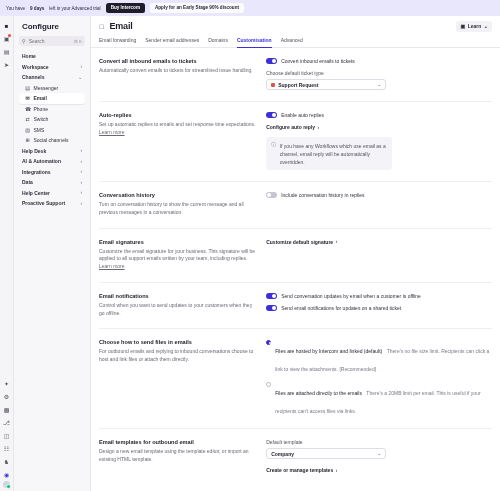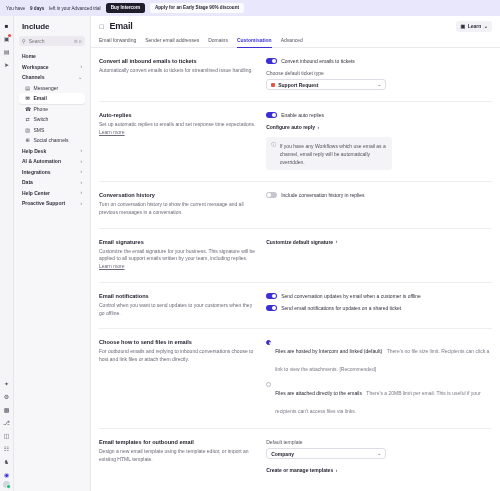--- a/index.html
+++ b/index.html
@@ -213,21 +213,21 @@
       <div class="rail-ico">▩</div>
       <div class="rail-ico">⎇</div>
       <div class="rail-ico">◫</div>
       <div class="rail-ico">☷</div>
       <div class="rail-ico">♞</div>
       <div class="rail-ico active">◉</div>
       <div class="rail-avatar"></div>
     </div>
 
     <div class="sidebar">
-      <div class="sb-title">Include</div>
+      <div class="sb-title">Configure</div>
 
       <div class="sb-search">
         <span class="mag">⚲</span>
         <input placeholder="Search" style="">
         <span class="kbd">⌘ K</span>
       </div>
 
       <div class="sb-item">
         <span>Home</span>
       </div>

